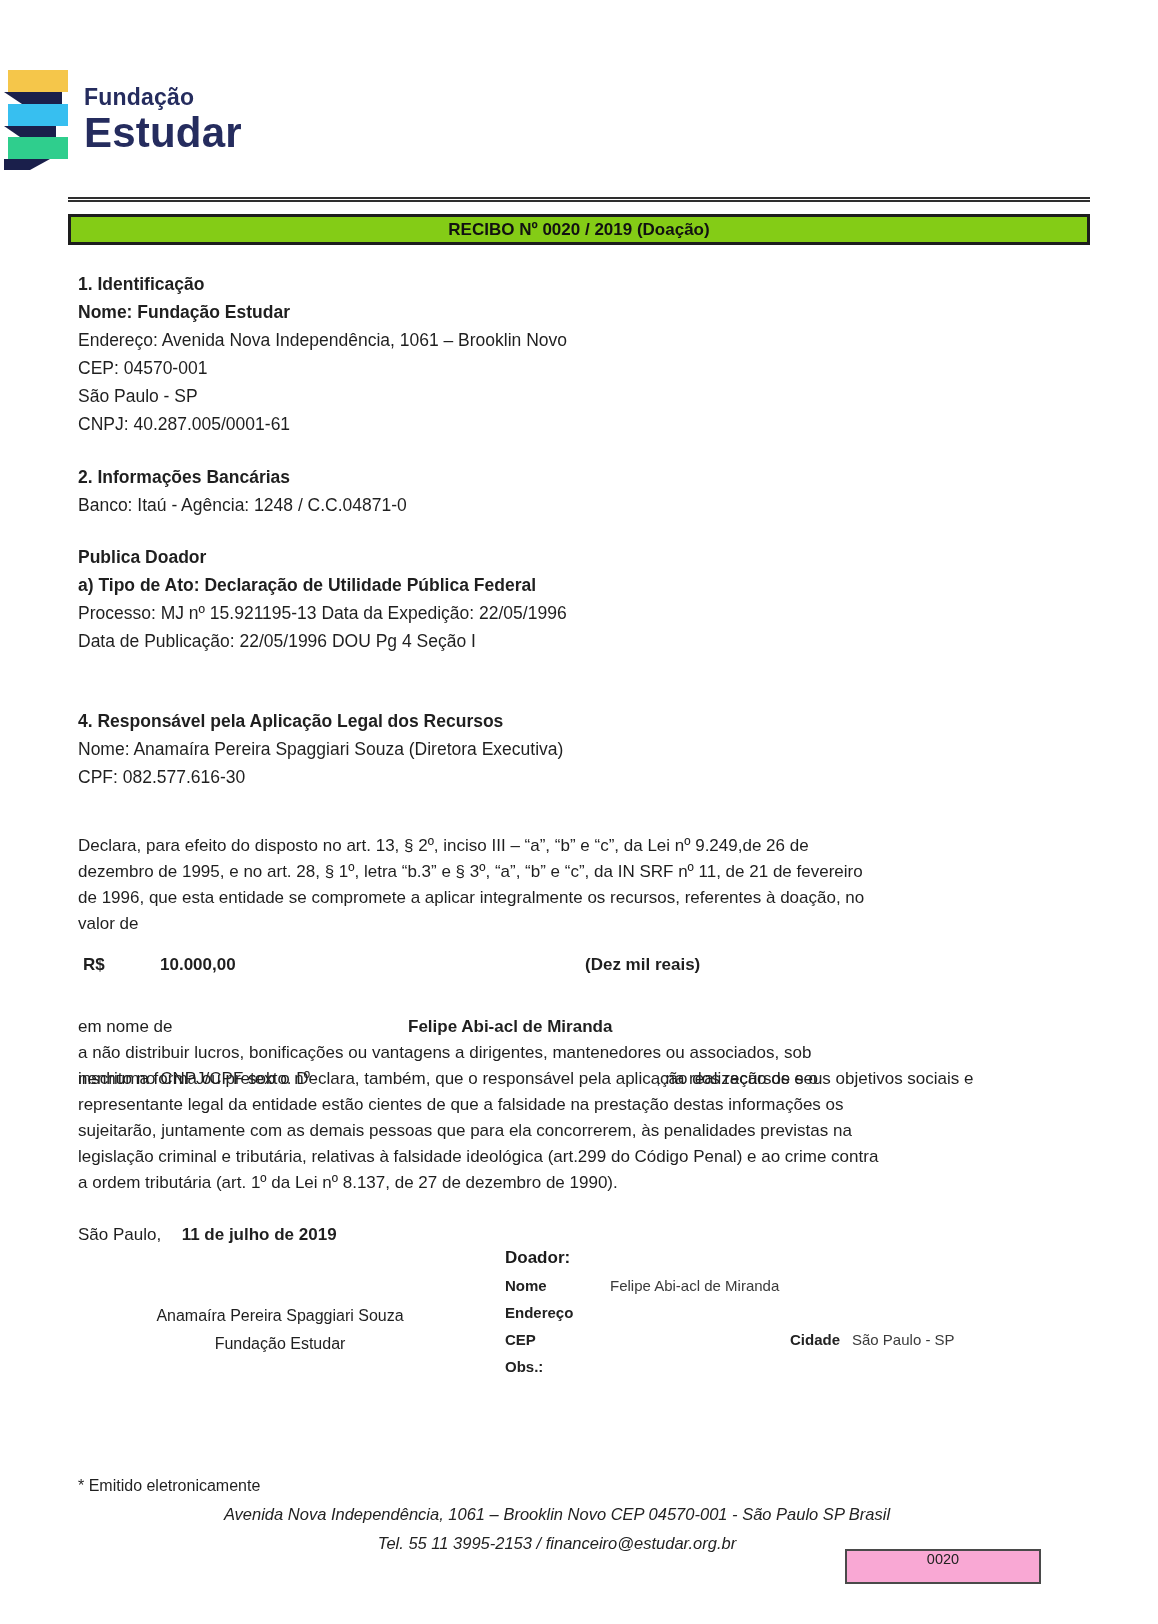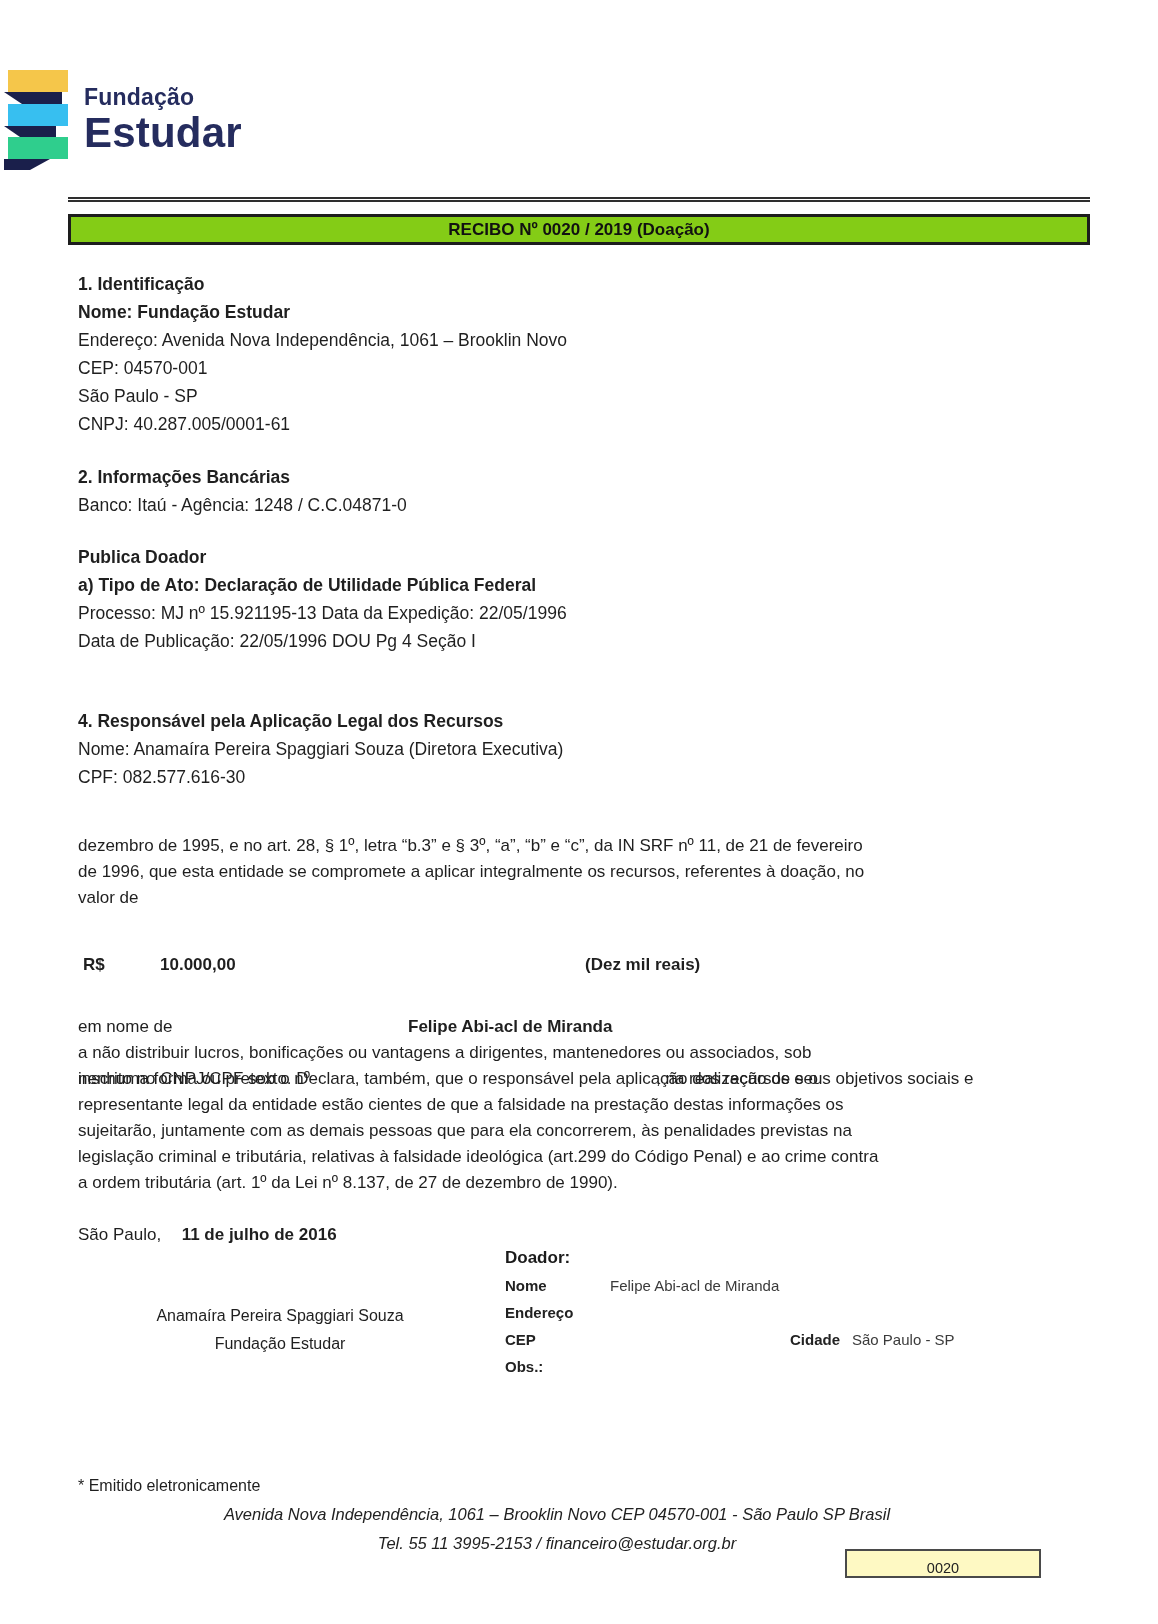--- a/index.html
+++ b/index.html
@@ -44,23 +44,23 @@
   .dlabel.w1 { width:105px; }
   .dlabel.w2 { width:285px; }
   .dlabel.w3 { width:62px; }
   .dvalue { font-weight:normal; color:#3a3a3a; }
   
   .footnote { position:absolute; left:78px; top:1477px; font-size:16px; }
   .footer-line { position:absolute; left:0; right:44px; text-align:center;
                  font-style:italic; font-size:16.5px; color:#222; }
   .footer-address { top:1505px; }
   .footer-tel { top:1534px; }
-  .page-num-box { position:absolute; left:845px; top:1549px; width:196px; height:29px;
-                  background:#fef9c3; border:2px solid #4a4a4a;
-                  display:flex; align-items:flex-end; justify-content:center; }
+  .page-num-box { position:absolute; left:845px; top:1549px; width:196px; height:35px;
+                  background:#f9a8d4; border:2px solid #4a4a4a;
+                  display:flex; align-items:flex-start; justify-content:center; }
   .page-num-box span { font-size:14.5px; color:#222; }
 </style>
 </head>
 <body>
 
 <div class="page">
 
   <div class="logo">
     <svg class="logo-icon" viewBox="0 0 68 100" xmlns="http://www.w3.org/2000/svg">
       <rect x="8" y="0" width="60" height="22" fill="#F5C64A"></rect>
@@ -103,20 +103,21 @@
     <div class="line">Data de Publicação: 22/05/1996 DOU Pg 4 Seção I</div>
   </div>
 
   <div class="sec" style="top:707px;">
     <div class="line b">4. Responsável pela Aplicação Legal dos Recursos</div>
     <div class="line">Nome: Anamaíra Pereira Spaggiari Souza (Diretora Executiva)</div>
     <div class="line">CPF: 082.577.616-30</div>
   </div>
 
   <div class="sec" style="top:833px;">
+    <div class="pline">Declara, para efeito do disposto no art. 13, § 2º, inciso III – “a”, “b” e “c”, da Lei nº 9.249,de 26 de</div>
     <div class="pline">dezembro de 1995, e no art. 28,  § 1º, letra “b.3” e § 3º, “a”, “b” e “c”, da IN SRF nº 11, de 21 de fevereiro</div>
     <div class="pline">de 1996, que esta entidade se compromete a aplicar integralmente os recursos, referentes à doação, no</div>
     <div class="pline">valor de</div>
   </div>
 
   <div class="sec rel" style="top:952px; height:26px;">
     <span class="abs pline b" style="left:5px;">R$</span>
     <span class="abs pline b" style="left:82px;">10.000,00</span>
     <span class="abs pline b" style="left:507px;">(Dez mil reais)</span>
   </div>
@@ -135,21 +136,21 @@
     <div class="pline">a não distribuir lucros, bonificações ou vantagens a dirigentes, mantenedores ou associados, sob</div>
     <div class="pline">nenhuma forma ou pretexto. Declara, também, que o responsável pela aplicação dos recursos e o</div>
     <div class="pline">representante legal da entidade estão cientes de que a falsidade na prestação destas informações os</div>
     <div class="pline">sujeitarão, juntamente com as demais pessoas que para ela concorrerem, às penalidades previstas na</div>
     <div class="pline">legislação criminal e tributária, relativas à falsidade ideológica (art.299 do Código Penal) e ao crime contra</div>
     <div class="pline">a ordem tributária (art. 1º da Lei nº 8.137, de 27 de dezembro de 1990).</div>
   </div>
 
   <div class="sec" style="top:1222px;">
     <span class="pline">São Paulo,</span>
-    <span class="pline b" style="margin-left:16px;">11 de julho de 2016</span>
+    <span class="pline b" style="margin-left:16px;">11 de julho de 2019</span>
   </div>
 
   <div class="sig-left">
     <div class="line">Anamaíra Pereira Spaggiari Souza</div>
     <div class="line">Fundação Estudar</div>
   </div>
 
   <div class="donor">
     <div class="donor-heading">Doador:</div>
     <div class="donor-row">

